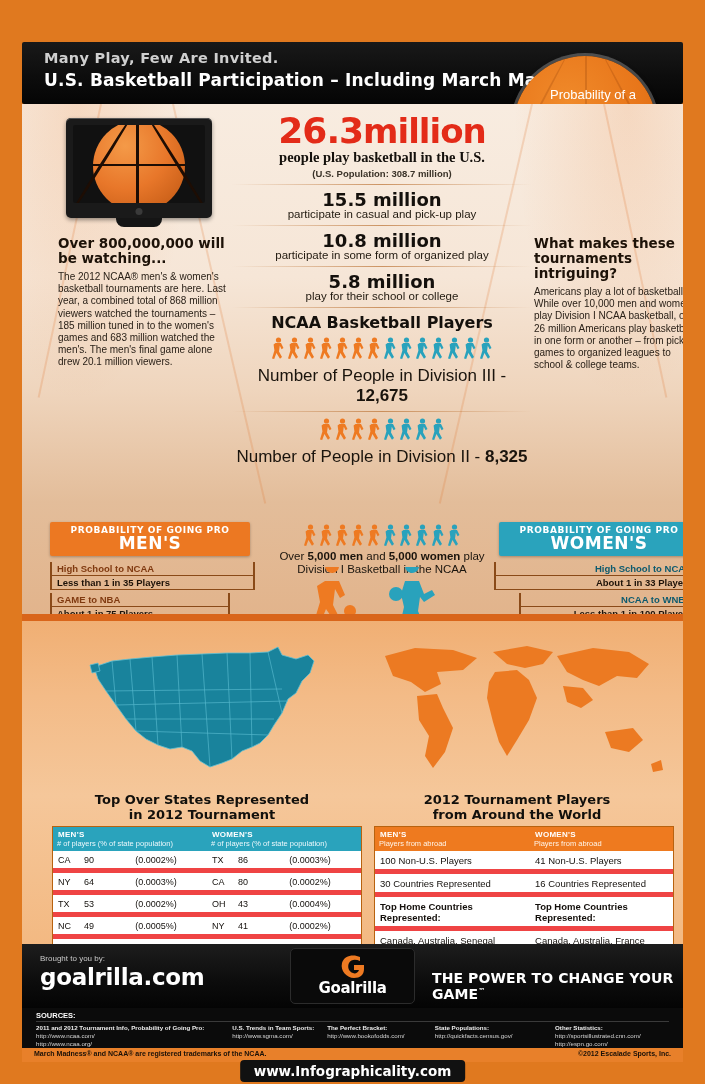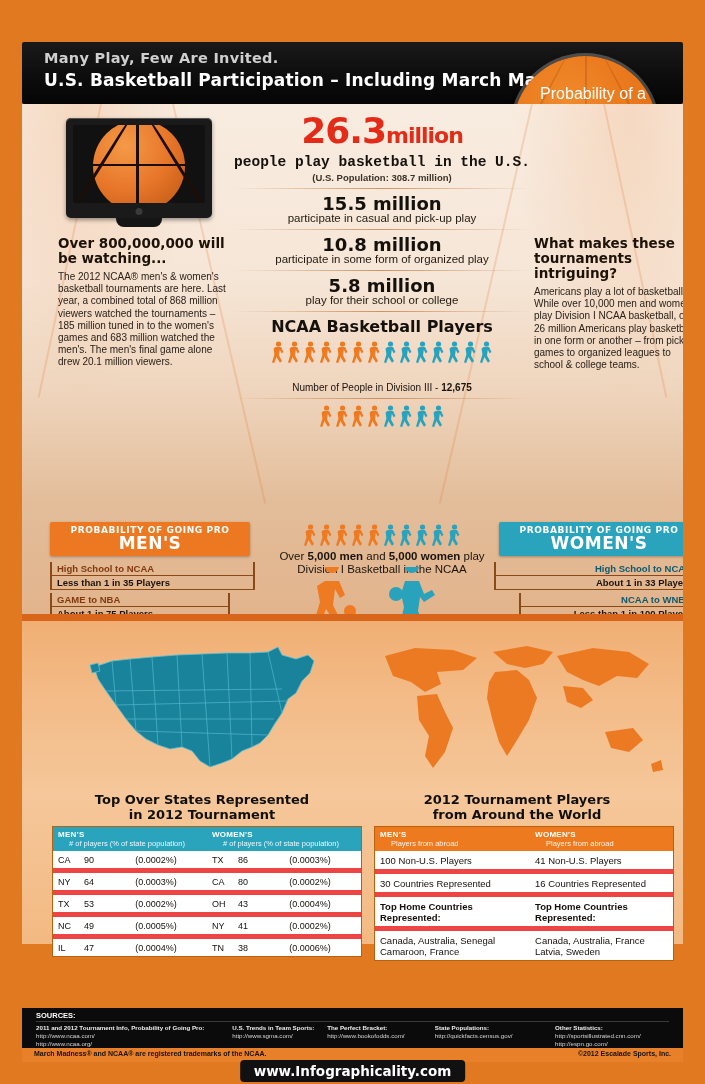--- a/index.html
+++ b/index.html
@@ -33,21 +33,21 @@
   .pb-circle {
     position:absolute; left:513px; top:56px; width:144px; height:144px;
     border-radius:50%;
     background:radial-gradient(circle at 38% 32%, #f08a2a 0%, #e8761a 55%, #d2620d 100%);
     box-shadow:0 0 0 3px rgba(255,255,255,.25), 0 2px 7px rgba(0,0,0,.35);
     overflow:hidden;
   }
   .pb-seam { position:absolute; background:rgba(120,45,0,.20); }
   .pb-inner { position:absolute; inset:0; display:flex; flex-direction:column;
               align-items:center; justify-content:center; }
-  .pb-t1 { color:#ffffff; font-size:16px; margin-bottom:15px;padding-left:16px; }
+  .pb-t1 { color:#ffffff; font-size:13px; margin-bottom:15px;padding-left:16px; }
   .pb-t2 { color:#2b1405; font-size:21px; font-weight:bold; line-height:19px;
            letter-spacing:.5px; font-family:"DejaVu Sans", sans-serif; }
   .pb-t3 { color:#ffffff; font-size:11px; margin-top:3px; }
 
   
   .body-wrap {
     position:absolute; left:22px; top:104px; width:661px; height:510px;
     background:linear-gradient(180deg,#f8ece0 0%, #f6e6d7 34%, #efd5bd 56%, #e3bd9a 78%, #e2b48c 100%);
     overflow:hidden;
   }
@@ -78,33 +78,33 @@
             font-family:"DejaVu Sans", sans-serif; line-height:15px; }
   .side-p { font-size:10px; color:#2a2118; line-height:12.2px; margin-top:5px; }
 
   .left-col { position:absolute; left:36px; top:132px; width:172px; }
   .right-col{ position:absolute; left:512px; top:132px; width:165px; }
 
   
   .center { position:absolute; left:210px; top:8px; width:300px; text-align:center; }
   .big-num { font-size:36px; font-weight:bold; color:#e32b18; letter-spacing:-1px;
              font-family:"DejaVu Sans", sans-serif; line-height:38px; }
-  .big-num .unit { font-size:22px; font-weight:bold; }
+  .big-num .unit { font-size:34px; font-weight:bold; }
   .big-sub { font-size:14.5px; font-weight:bold; color:#14100c; margin-top:-1px;
-             font-family:Liberation Mono, monospace; }
+             font-family:Liberation Serif, serif; }
   .big-note{ font-size:9.5px; color:#3a3228; margin-top:2px; font-weight:bold; }
   .divline{ height:1px; background:linear-gradient(90deg,rgba(200,130,70,0),rgba(190,120,60,.75),rgba(200,130,70,0));
             margin:5px 0 4px; }
   .s-num { font-size:18px; font-weight:bold; color:#14100c;
            font-family:"DejaVu Sans", sans-serif; }
   .s-txt { font-size:11.5px; color:#20190f; margin-top:-2px; }
   .ncaa-h { font-size:16px; font-weight:bold; color:#14100c; margin-top:5px;
             font-family:"DejaVu Sans", sans-serif; }
   .figrow { display:flex; justify-content:center; align-items:flex-end; gap:1px; height:26px; margin-top:3px; }
-  .div-cap{ font-size:10px; color:#1a140d; margin-top:17px;text-align:center; }
+  .div-cap{ font-size:17px; color:#1a140d; margin-top:5px;text-align:center; }
   .div-cap b { font-weight:bold; }
 
   
   .pro-head { position:absolute; width:200px; height:34px; border-radius:2px;
               box-shadow:0 1px 3px rgba(0,0,0,.28); color:#fff; text-align:center; }
   .pro-head .l1 { font-size:9px; font-weight:bold; letter-spacing:.6px; margin-top:3px;
                   font-family:"DejaVu Sans", sans-serif; }
   .pro-head .l2 { font-size:17px; font-weight:bold; letter-spacing:.5px; line-height:17px;
                   font-family:"DejaVu Sans", sans-serif; }
   .mens-head { left:28px; top:418px; background:#ec7822; }
@@ -145,21 +145,21 @@
 
   
   table { border-collapse:collapse; width:100%; }
   .tbl-box { position:absolute; border:1px solid #b8620f; background:#fff; }
   .tbl-box.l { left:30px; top:212px; width:310px; }
   .tbl-box.r { left:352px; top:212px; width:300px; }
   .thead-l { background:#2aa3bc; }
   .thead-r { background:#ee7a1f; }
   .th-main { color:#fff; font-size:8px; font-weight:bold; padding:3px 5px 0;
              letter-spacing:.3px; text-align:left; }
-  .th-sub  { color:#eaf7fb; font-size:7.5px; padding:0 16px 3px; text-align:left; font-weight:normal;}
+  .th-sub  { color:#eaf7fb; font-size:7.5px; padding:0 4px 3px; text-align:left; font-weight:normal;}
   .thead-r .th-sub { color:#fff3e6; }
   td { font-size:9px; color:#14100c; padding:3.5px 5px; border-bottom:5px solid #ef4444; }
   tr:last-child td { border-bottom:none; }
   .c-code { width:26px; }
   .c-num  { width:26px; }
   .c-pct  { text-align:center; }
   .rtbl td { font-size:9.5px; }
   .rtbl .bold { font-weight:bold; }
 
   
@@ -408,20 +408,23 @@
               <path d="M4.5,6 L10,6 L12.5,11 L10.6,12.2 L8.8,8.8 L8,14.5 L11,20 L9,21.8 L5.4,16 L3.2,22 L1,21.4 L3.4,13.6 L2.6,7.6 Z"></path>
             </g>
           </svg>
           <svg width="15" height="24" viewBox="0 0 15 24">
             <g fill="#29a2bc">
               <circle cx="7.5" cy="3" r="2.6"></circle>
               <path d="M4.5,6 L10,6 L12.5,11 L10.6,12.2 L8.8,8.8 L8,14.5 L11,20 L9,21.8 L5.4,16 L3.2,22 L1,21.4 L3.4,13.6 L2.6,7.6 Z"></path>
             </g>
           </svg>
         </div>
+      <div class="div-cap">
+        <span>Number of People in Division II - </span><b>8,325</b>
+      </div>
     </div>
 
     <div class="divI">
       <div class="figrow" id="figrow-d1">
           <svg width="15" height="24" viewBox="0 0 15 24">
             <g fill="#ee7a22">
               <circle cx="7.5" cy="3" r="2.6"></circle>
               <path d="M4.5,6 L10,6 L12.5,11 L10.6,12.2 L8.8,8.8 L8,14.5 L11,20 L9,21.8 L5.4,16 L3.2,22 L1,21.4 L3.4,13.6 L2.6,7.6 Z"></path>
             </g>
           </svg>
@@ -678,20 +681,35 @@
             </tr>
             <tr>
               <td>Canada, Australia, Senegal Camaroon, France</td>
               <td>Canada, Australia, France Latvia, Sweden</td>
             </tr>
           </tbody>
       </table>
     </div>
   </div>
 
+  <div class="footer">
+    <div class="f-bty">Brought to you by:</div>
+    <div class="f-url">goalrilla.com</div>
+    <div class="f-logo">
+      <div class="g">
+        <svg viewBox="0 0 30 26" width="30" height="26">
+          <path d="M22,3 C16,0 6,1 4,9 C2,17 9,24 16,24 C22,24 26,21 26,15 L26,11 L16,11 L16,16 L21,16 C20,19 17,20 15,19 C11,18 9,13 11,9 C13,5 18,5 22,7 Z" fill="#ee7a22"></path>
+        </svg>
+      </div>
+      <div class="name">Goalrilla</div>
+    </div>
+    <div class="f-tag">
+      <span>THE POWER TO CHANGE YOUR GAME</span><sup>™</sup>
+    </div>
+  </div>
 
   <div class="sources">
     <div class="src-h">SOURCES:</div>
     <div class="src-line"></div>
     <div class="src-cols" id="src-cols">
         <div class="src-col" style="width: 31%;">
           <div class="t">2011 and 2012 Tournament Info, Probability of Going Pro:</div>
           <div>http://www.ncaa.com/</div>
           <div>http://www.ncaa.org/</div>
         </div>

